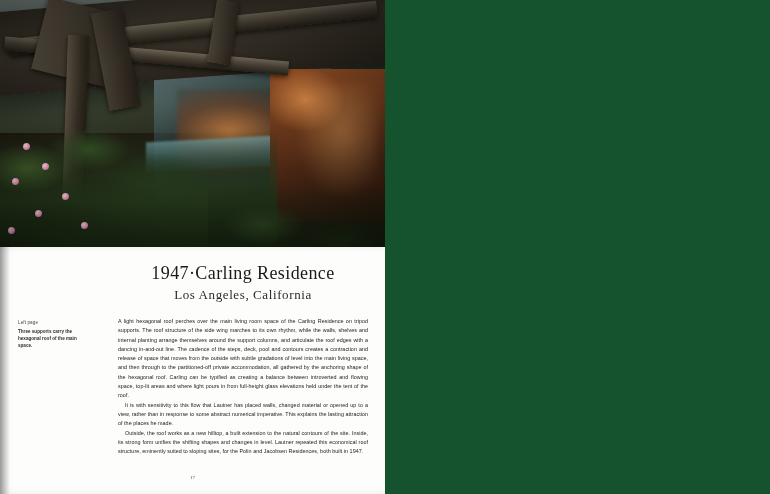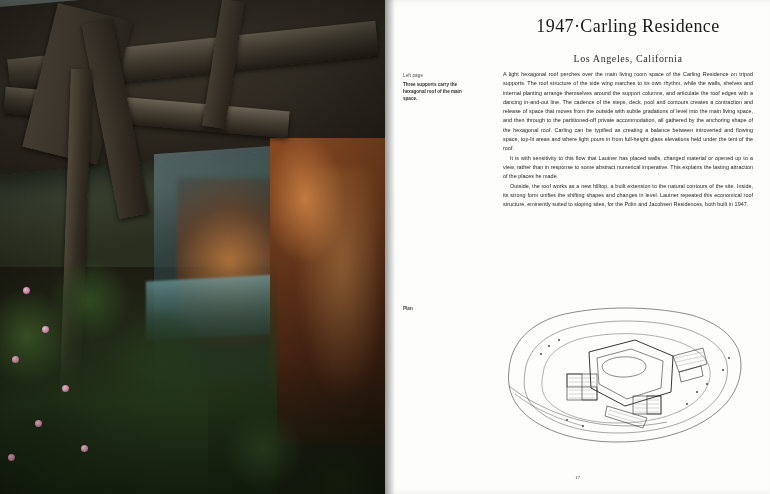--- a/index.html
+++ b/index.html
@@ -12,20 +12,21 @@
     height: 494px;
     overflow: hidden;
     font-family: "Liberation Sans", sans-serif;
   }
   .spread {
     position: relative;
     width: 770px;
     height: 494px;
     display: flex;
     background: #14532d;
+    flex-direction: column;
   }
 
   
   .photo-page {
     position: relative;
     width: 385px;
     height: 494px;
     overflow: hidden;
     background: #1d1a12;
   }
@@ -157,24 +158,24 @@
   }
   .title {
     font-family: "Liberation Serif", serif;
     font-size: 18px;
     letter-spacing: .4px;
     color: #1a1a1a;
     white-space: nowrap;
   }
   .subtitle {
     font-family: "Liberation Serif", serif;
-    font-size: 10px;
+    font-size: 13px;
     letter-spacing: .6px;
     color: #2b2b2b;
-    margin-top: 16px;
+    margin-top: 3px;
   }
   .caption-block {
     position: absolute;
     left: 18px; top: 72px; width: 72px;
   }
   .caption-lead {
     font-size: 4.6px;
     line-height: 1.55;
     color: #4a4a4a;
     letter-spacing: .1px;

